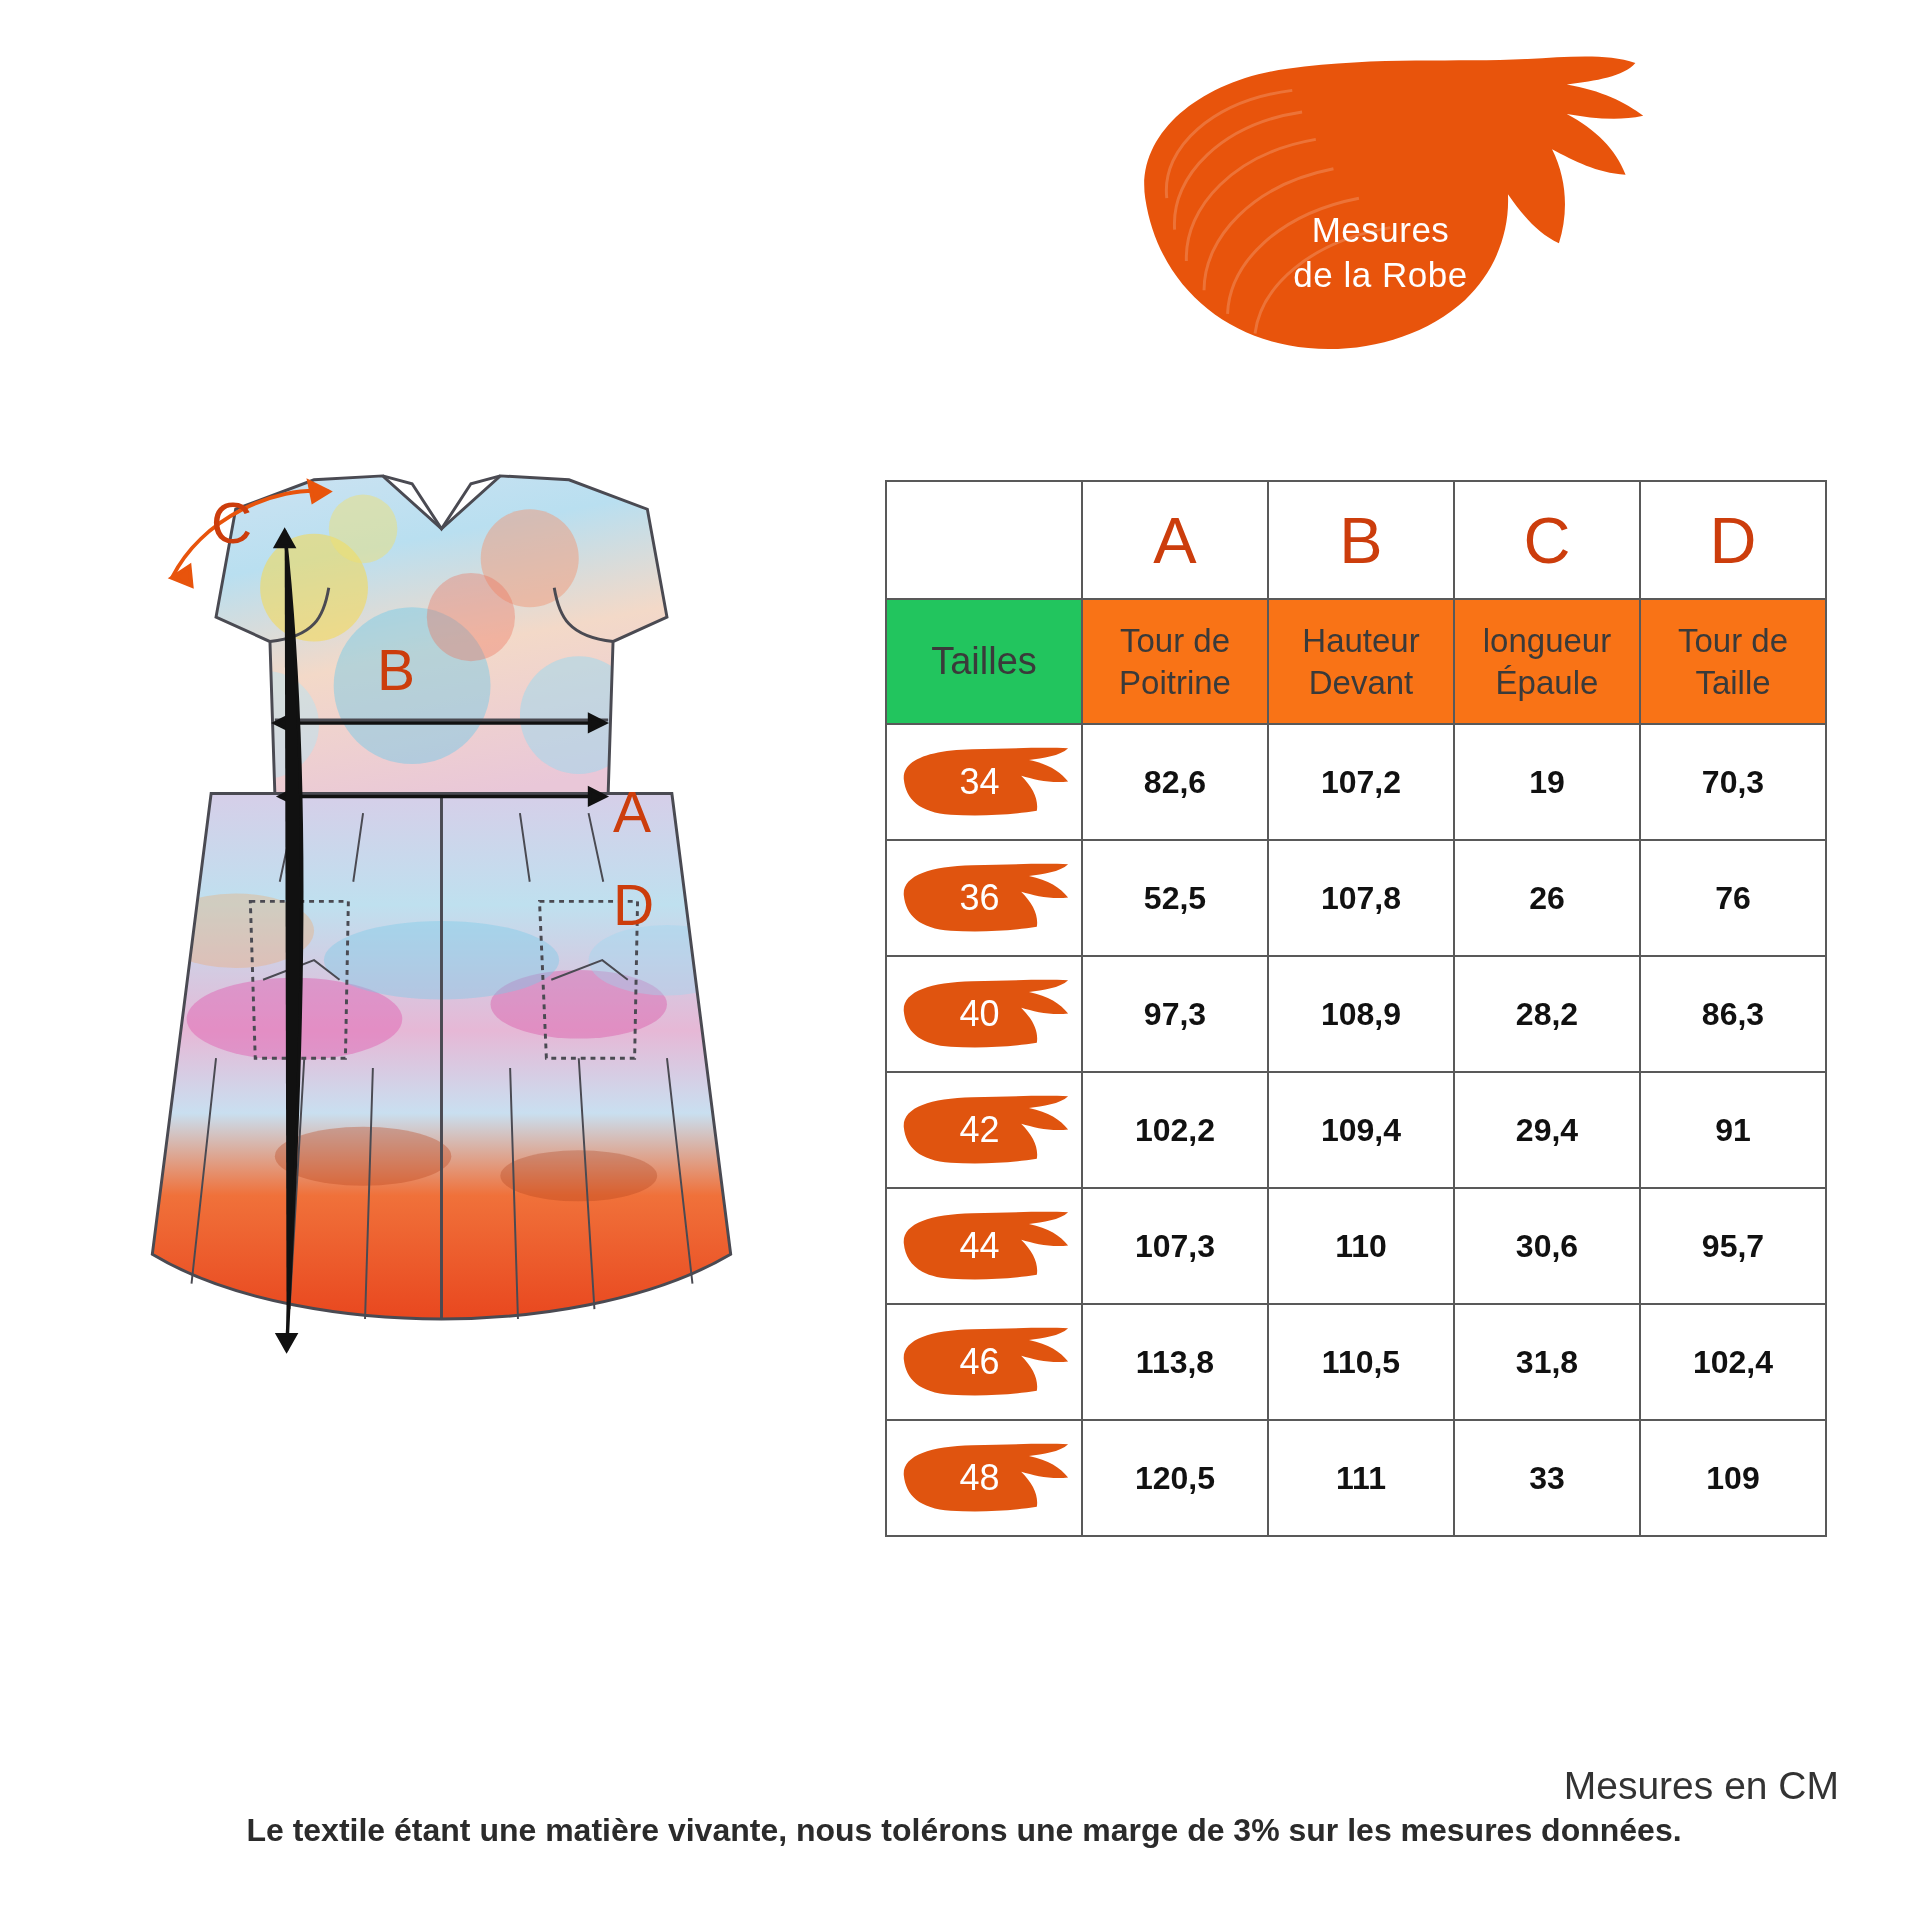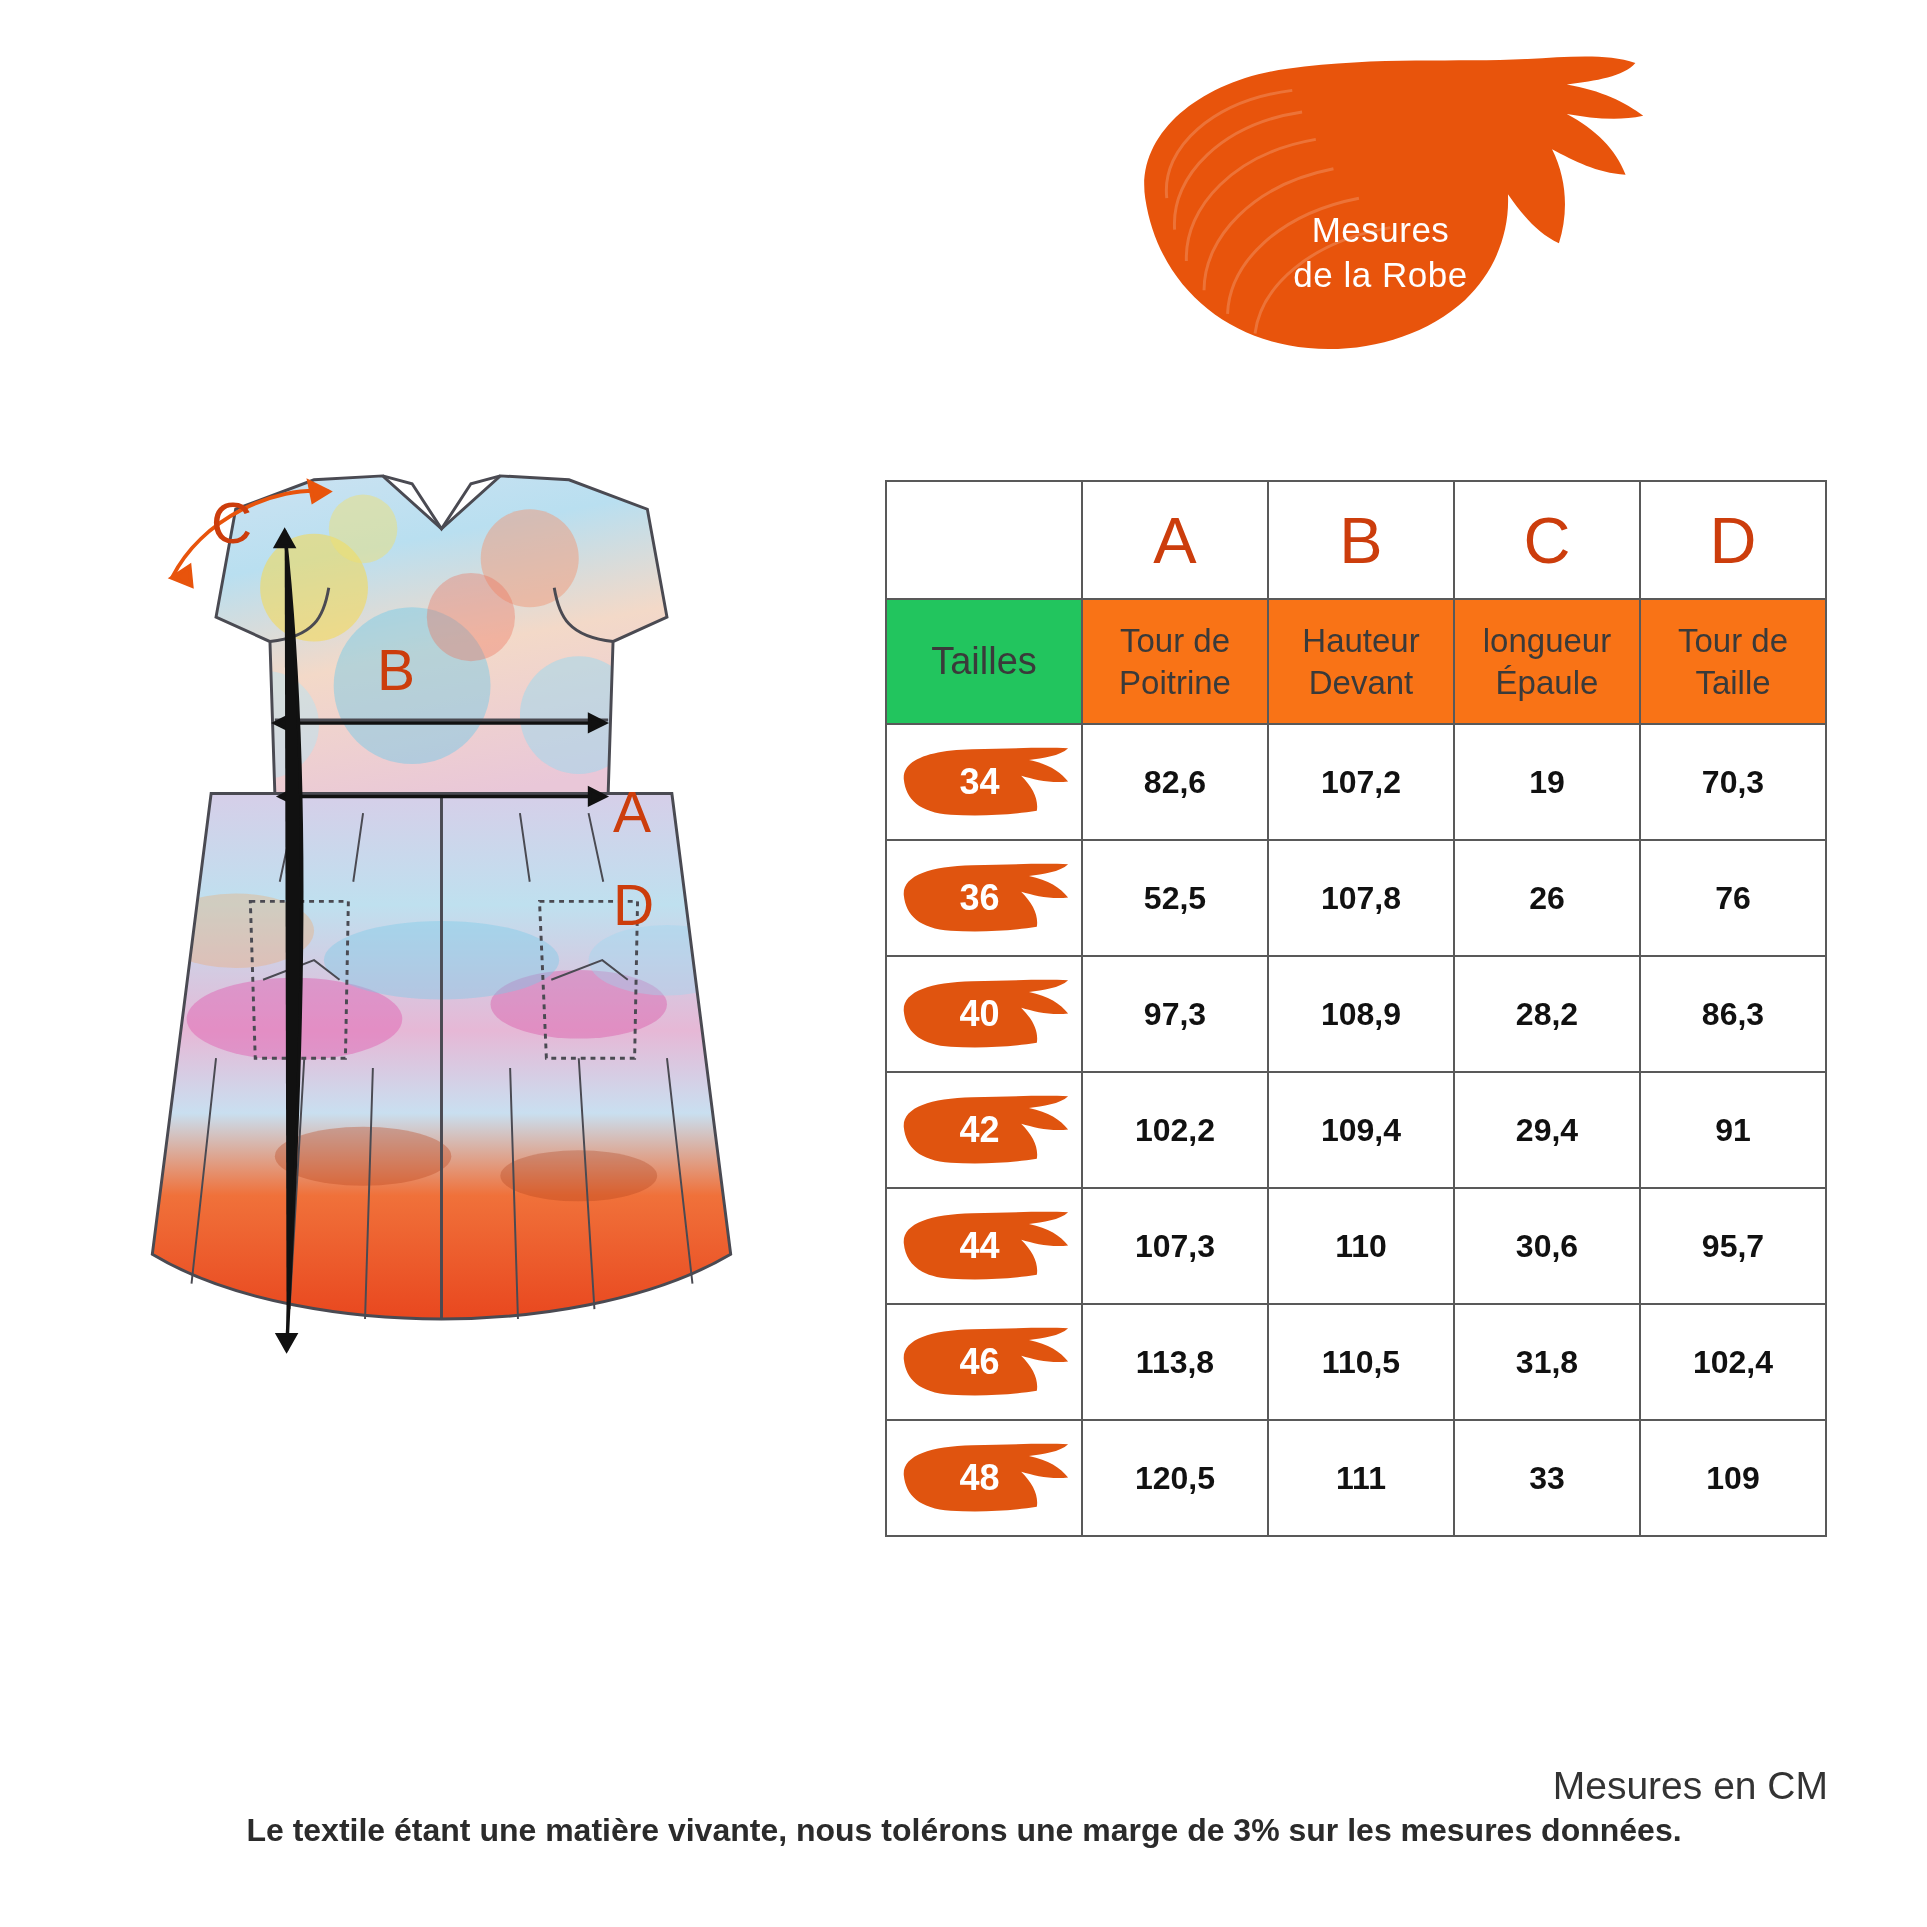--- a/index.html
+++ b/index.html
@@ -94,26 +94,26 @@
     width:176px;height:73px;
     margin:0 auto;
   }
   .size-badge svg{position:absolute;left:0;top:0;}
   .size-badge span{
     position:absolute;
     left:0;top:15.7px;width:167px;
     text-align:center;
     color:#ffffff;
     font-size:36px;
-    font-weight:bold;
+    font-weight:normal;
   }
 
   #unit-label{
     position:absolute;
-    right:100px;top:1764px;
+    right:89px;top:1764px;
     font-size:39px;
     color:#333;
   }
   #footnote{
     position:absolute;
     left:0;top:1812px;width:1928px;
     text-align:center;
     font-size:32px;
     font-weight:bold;
     color:#2b2b2b;

